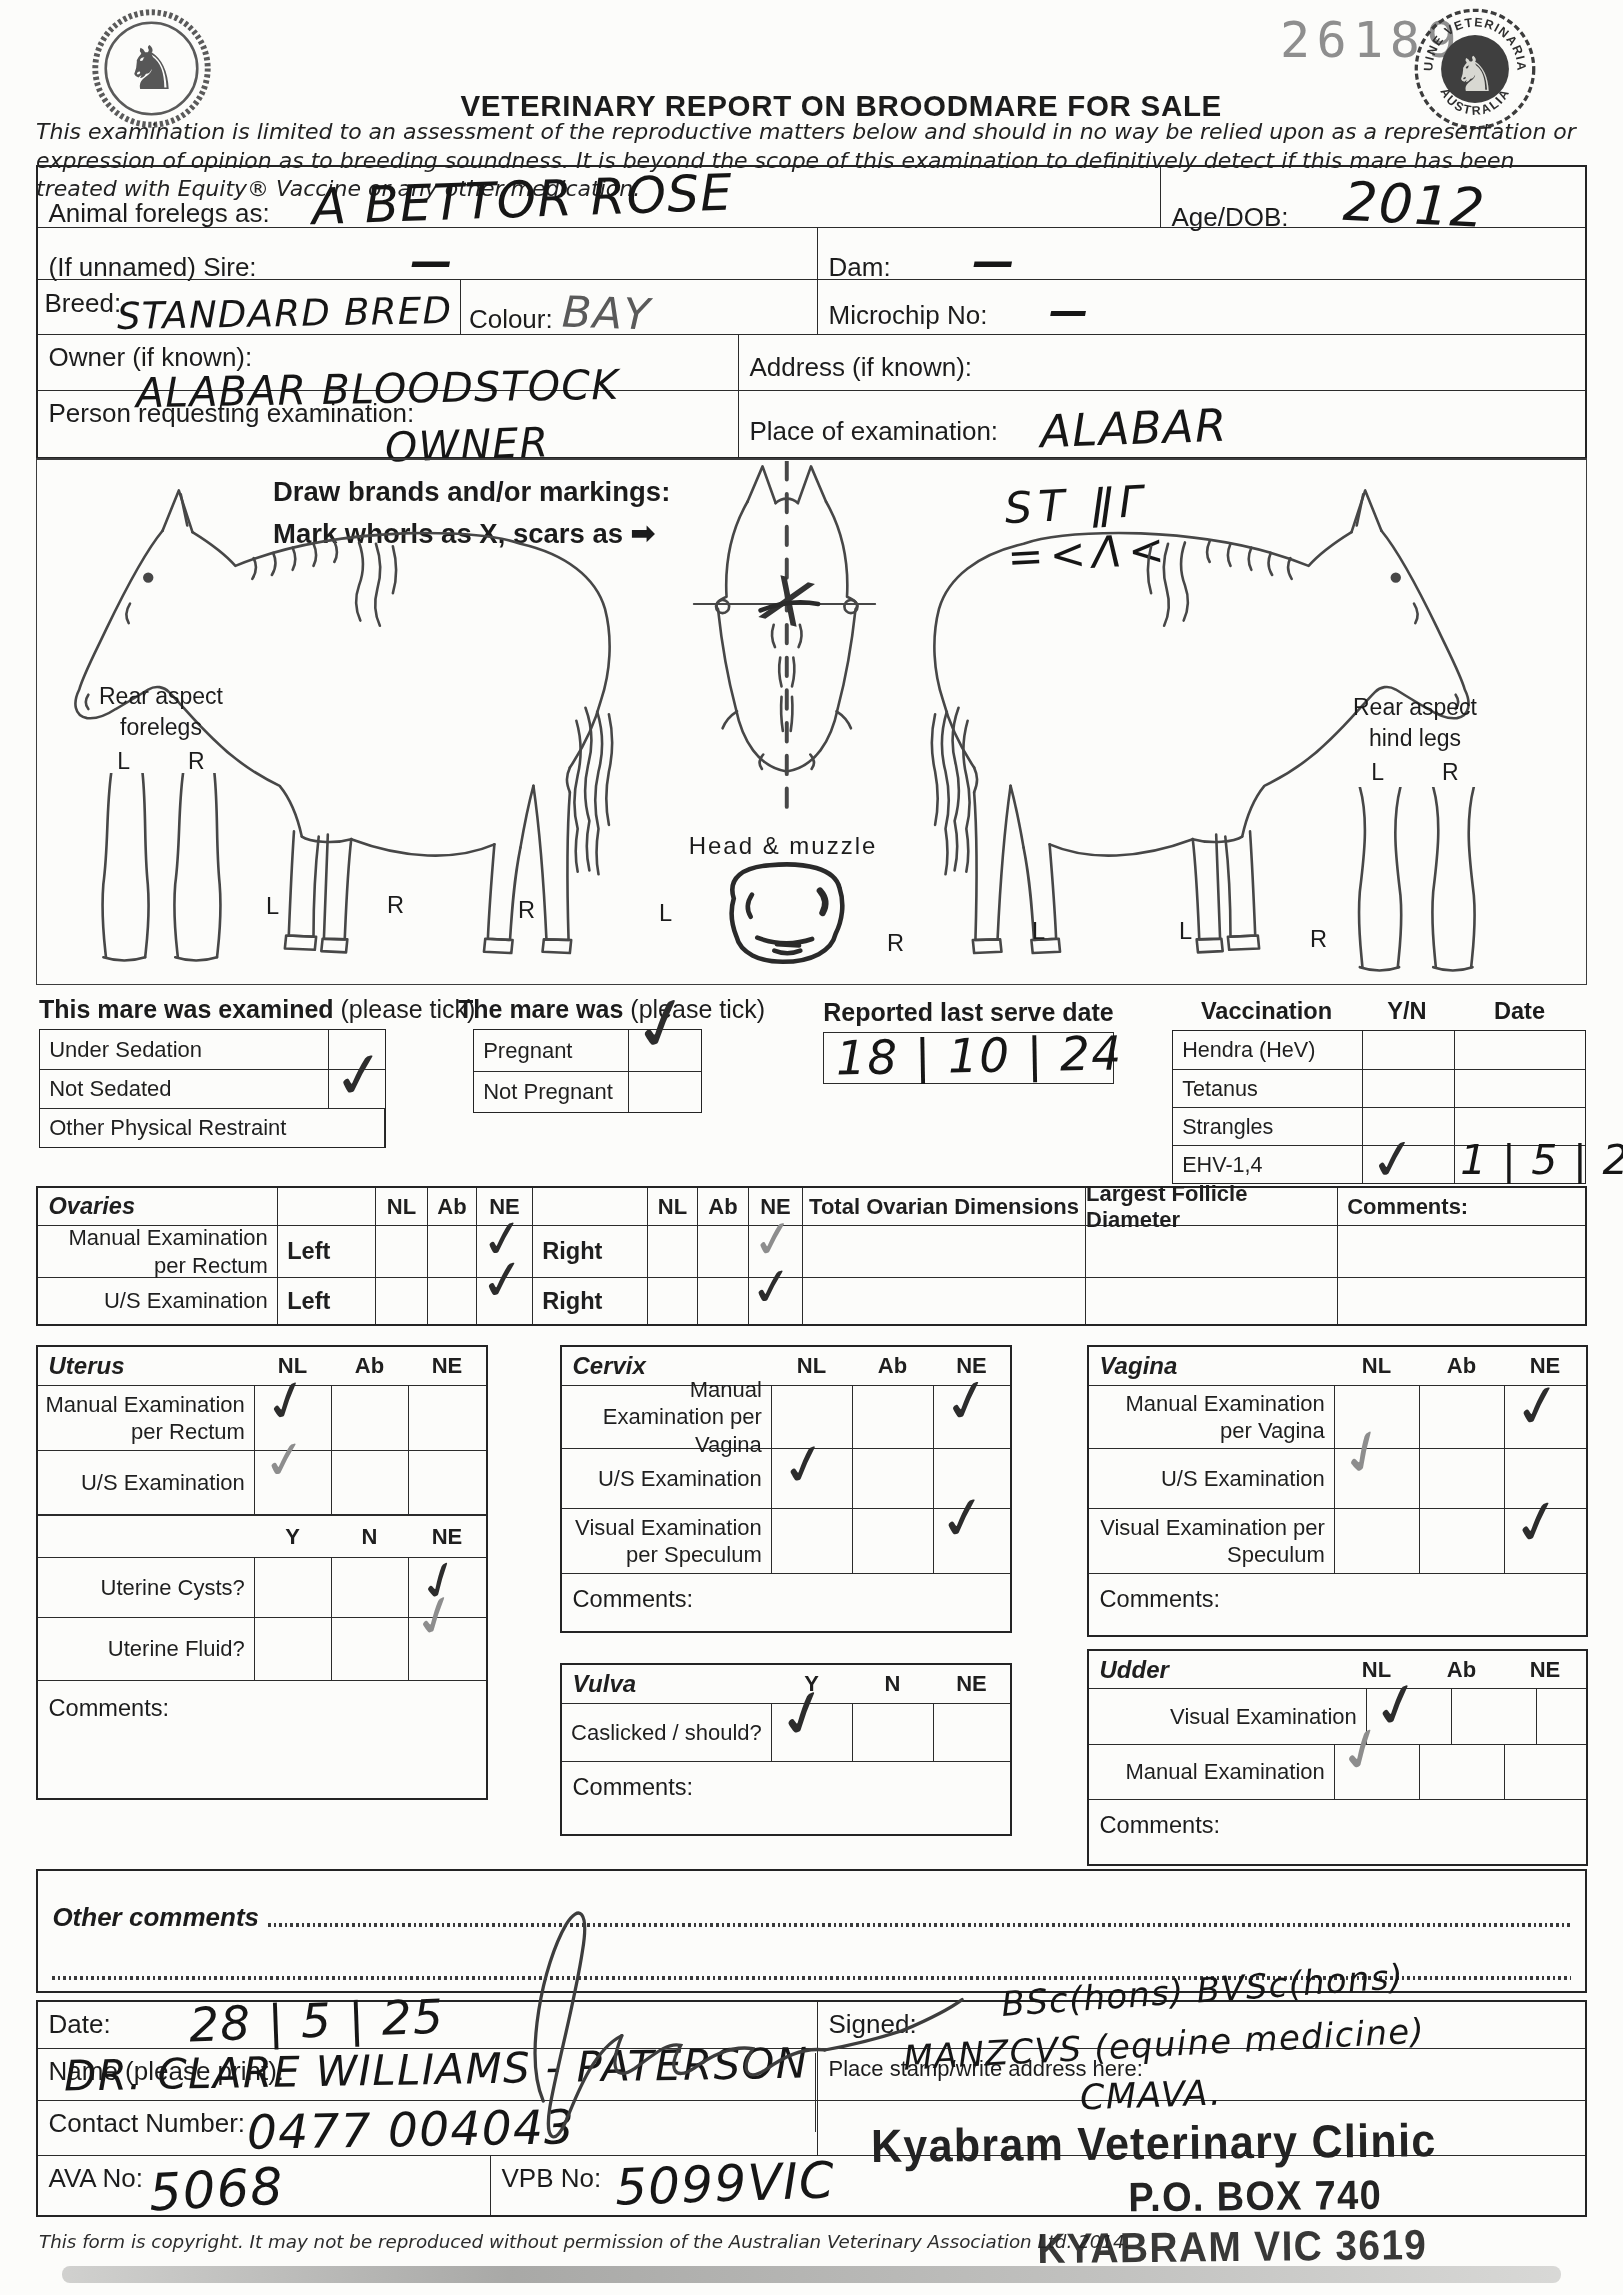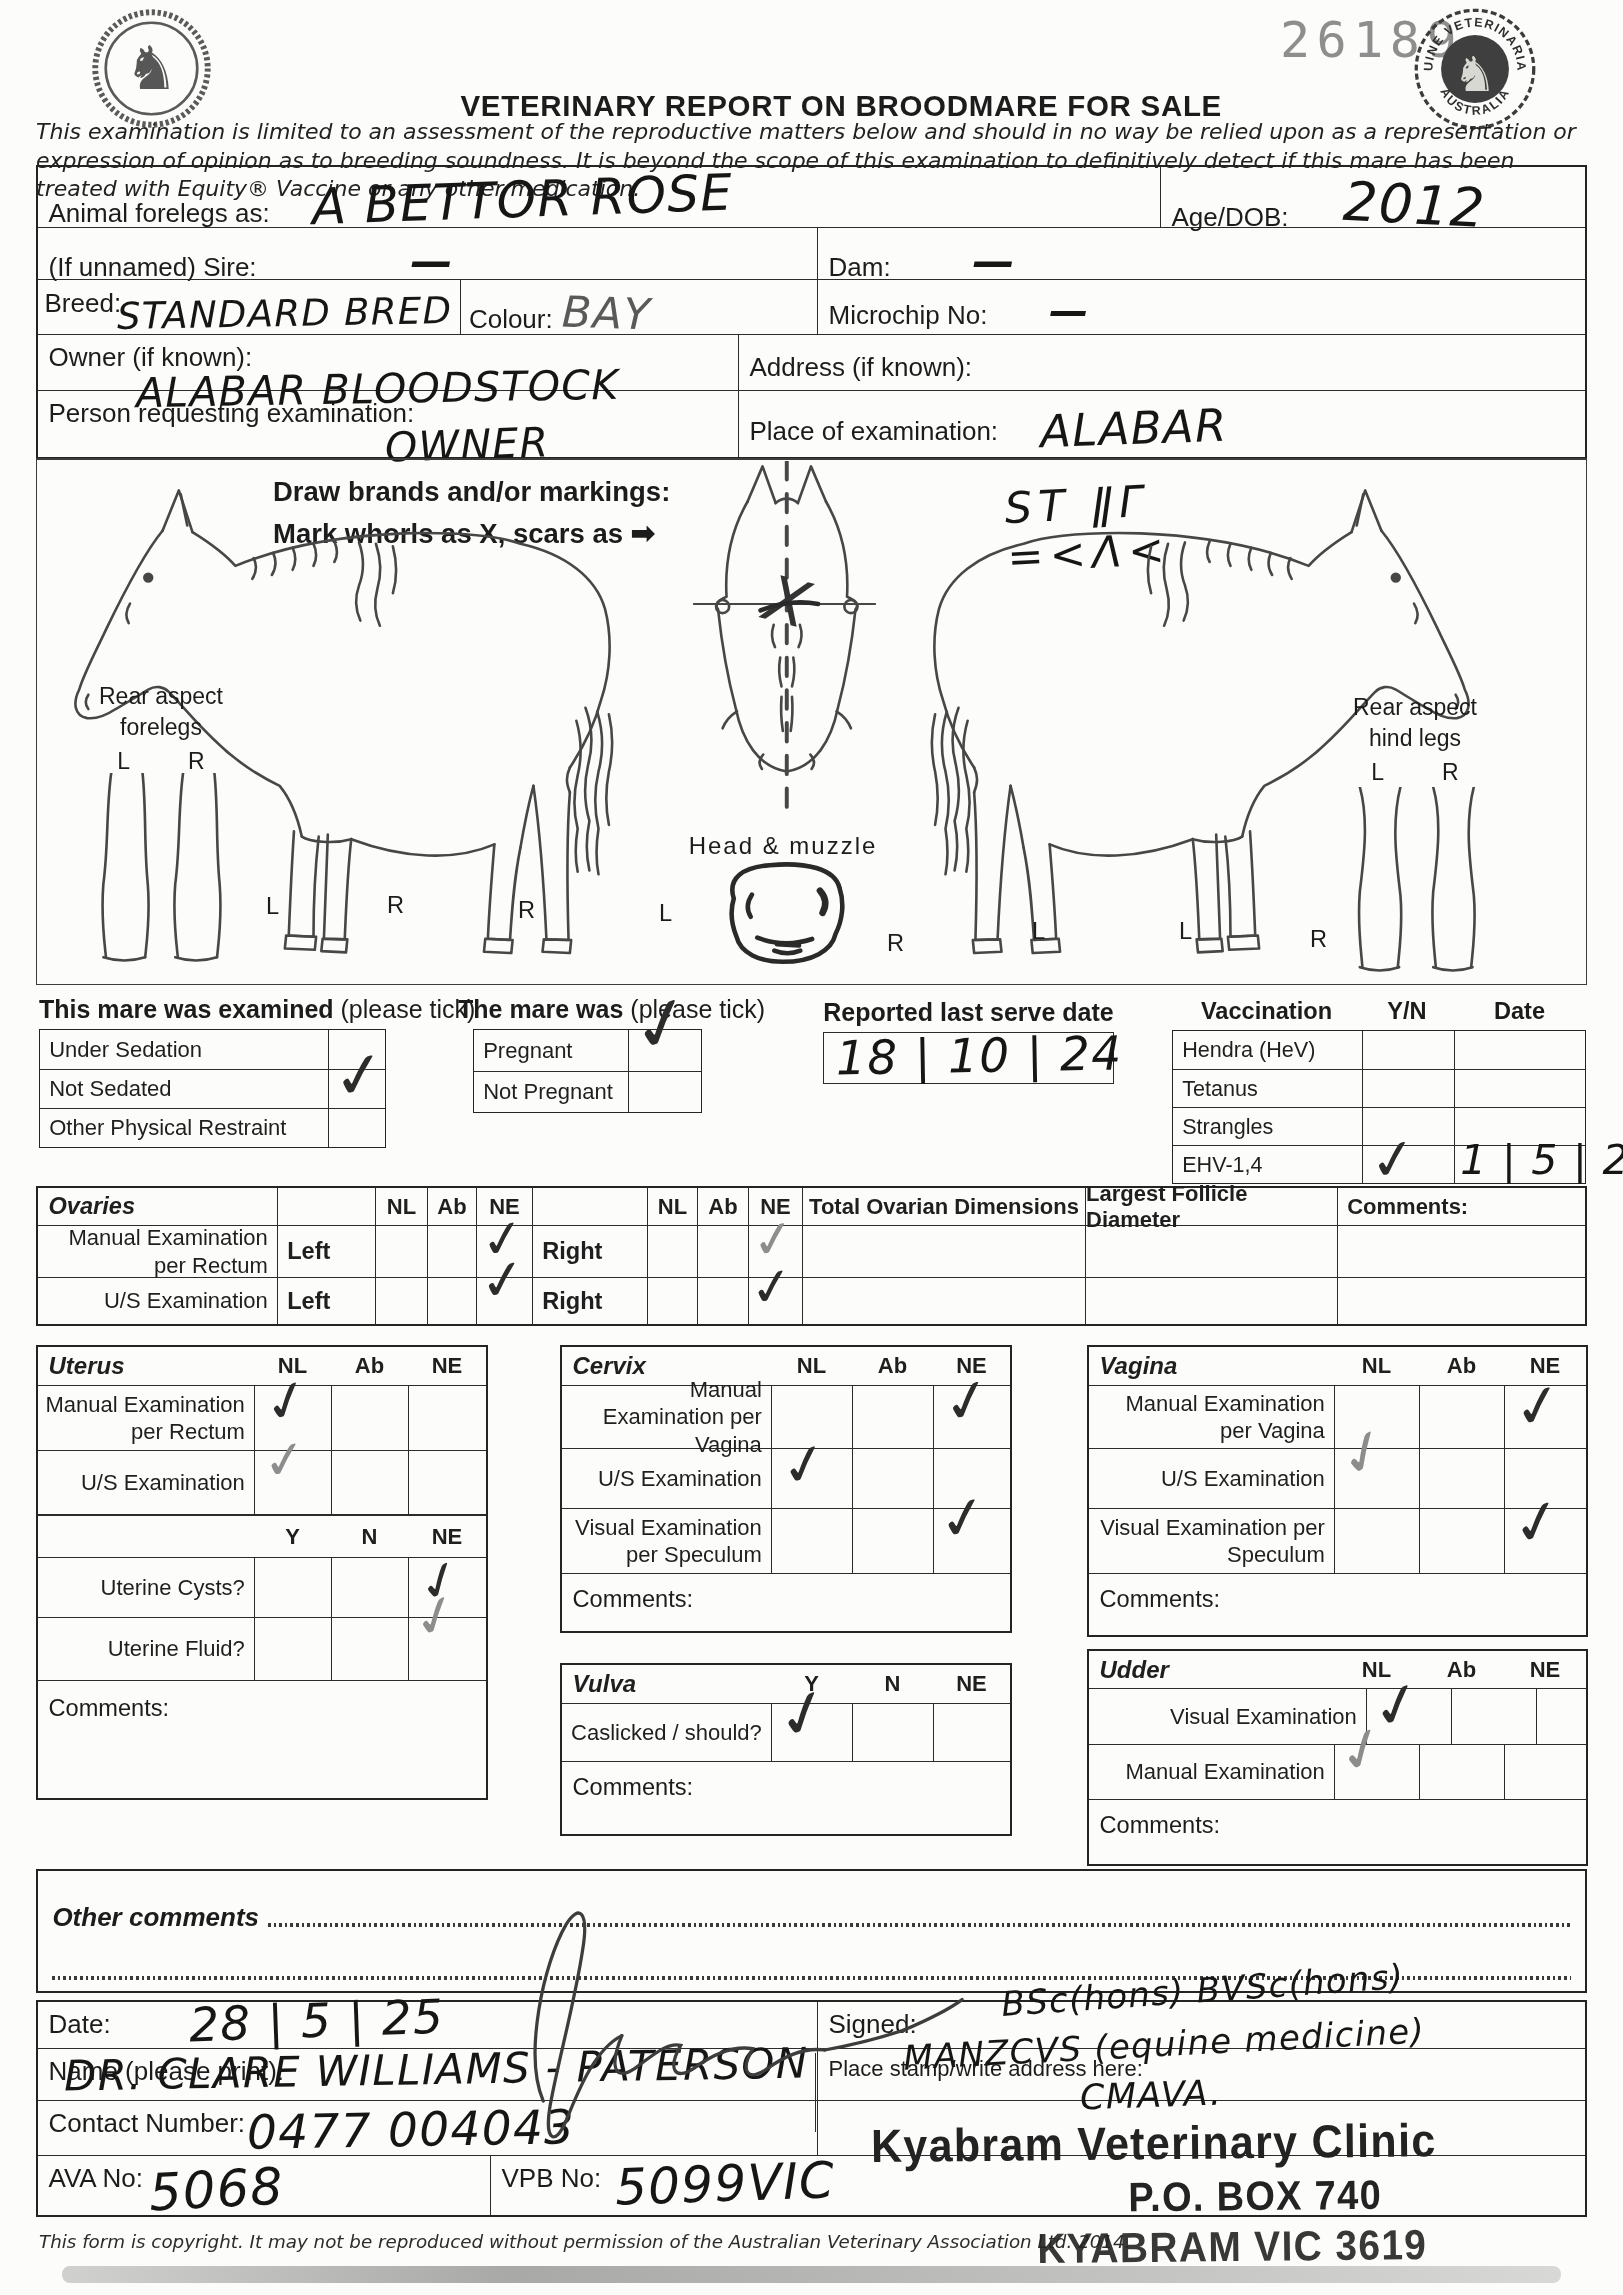--- a/index.html
+++ b/index.html
@@ -290,21 +290,21 @@
       <div class="cell">
           <span class="tick" style="font-size:55px; left:5.2px; top:-17px;"></span>
         </div>
     </div>
     <div class="row" style="height:39px;">
       <div class="cell" style="width:288px; display:flex; align-items:center; padding-left:9.2px; font-size:22px;">Not Sedated</div>
       <div class="cell">
           <span class="tick" style="font-size:63px; left:3.9px; top:-26px;">✓</span>
         </div>
     </div>
-    <div class="row" style="height:39px;">
+    <div class="row" style="height:39px;justify-content:space-between;">
       <div class="cell" style="width:288px; display:flex; align-items:center; padding-left:9.2px; font-size:22px;">Other Physical Restraint</div>
       <div class="cell">
           <span class="tick" style="font-size:55px; left:5.2px; top:-17px;"></span>
         </div>
     </div>
   </div>
 
   <div class="abs lbl" style="left:458px; top:995px; font-size:25px;">
     <b>The mare was</b><span> (please tick)</span>
   </div>

